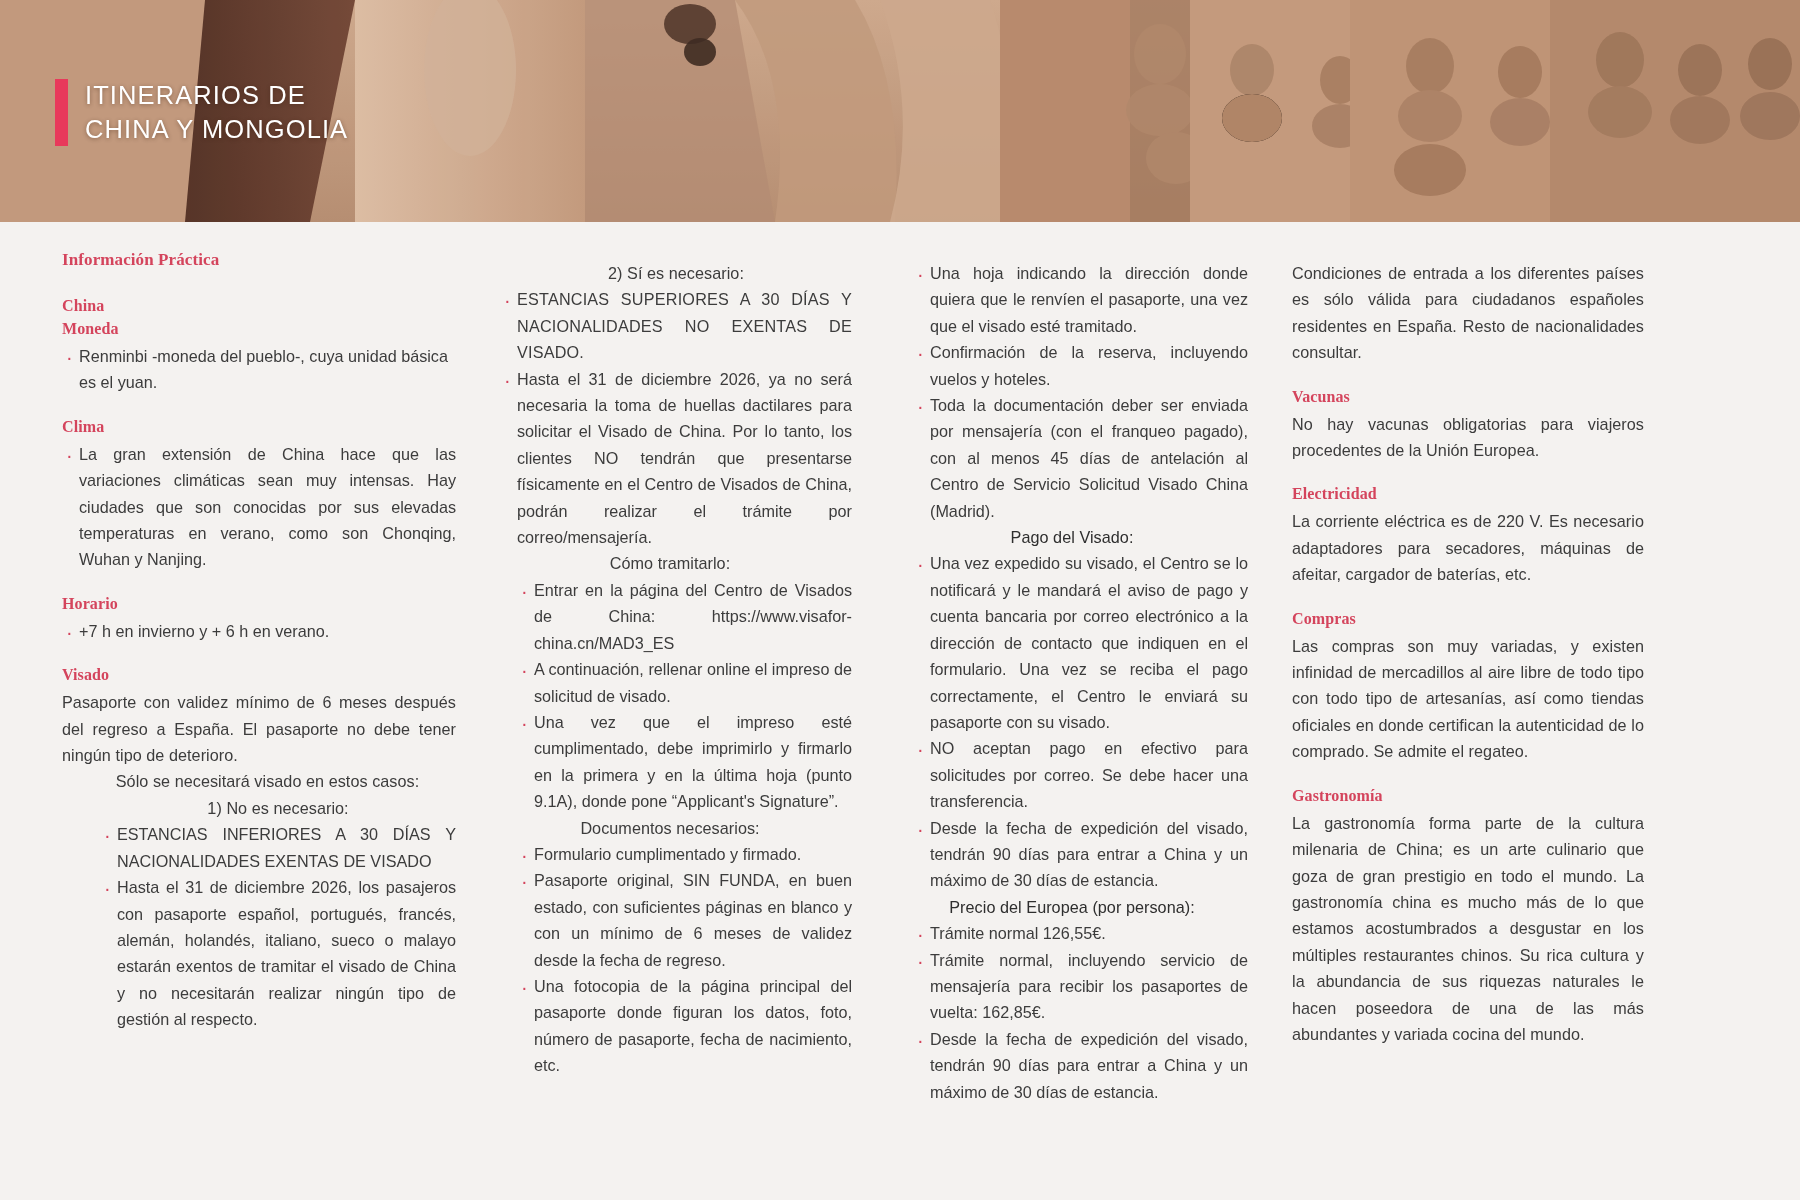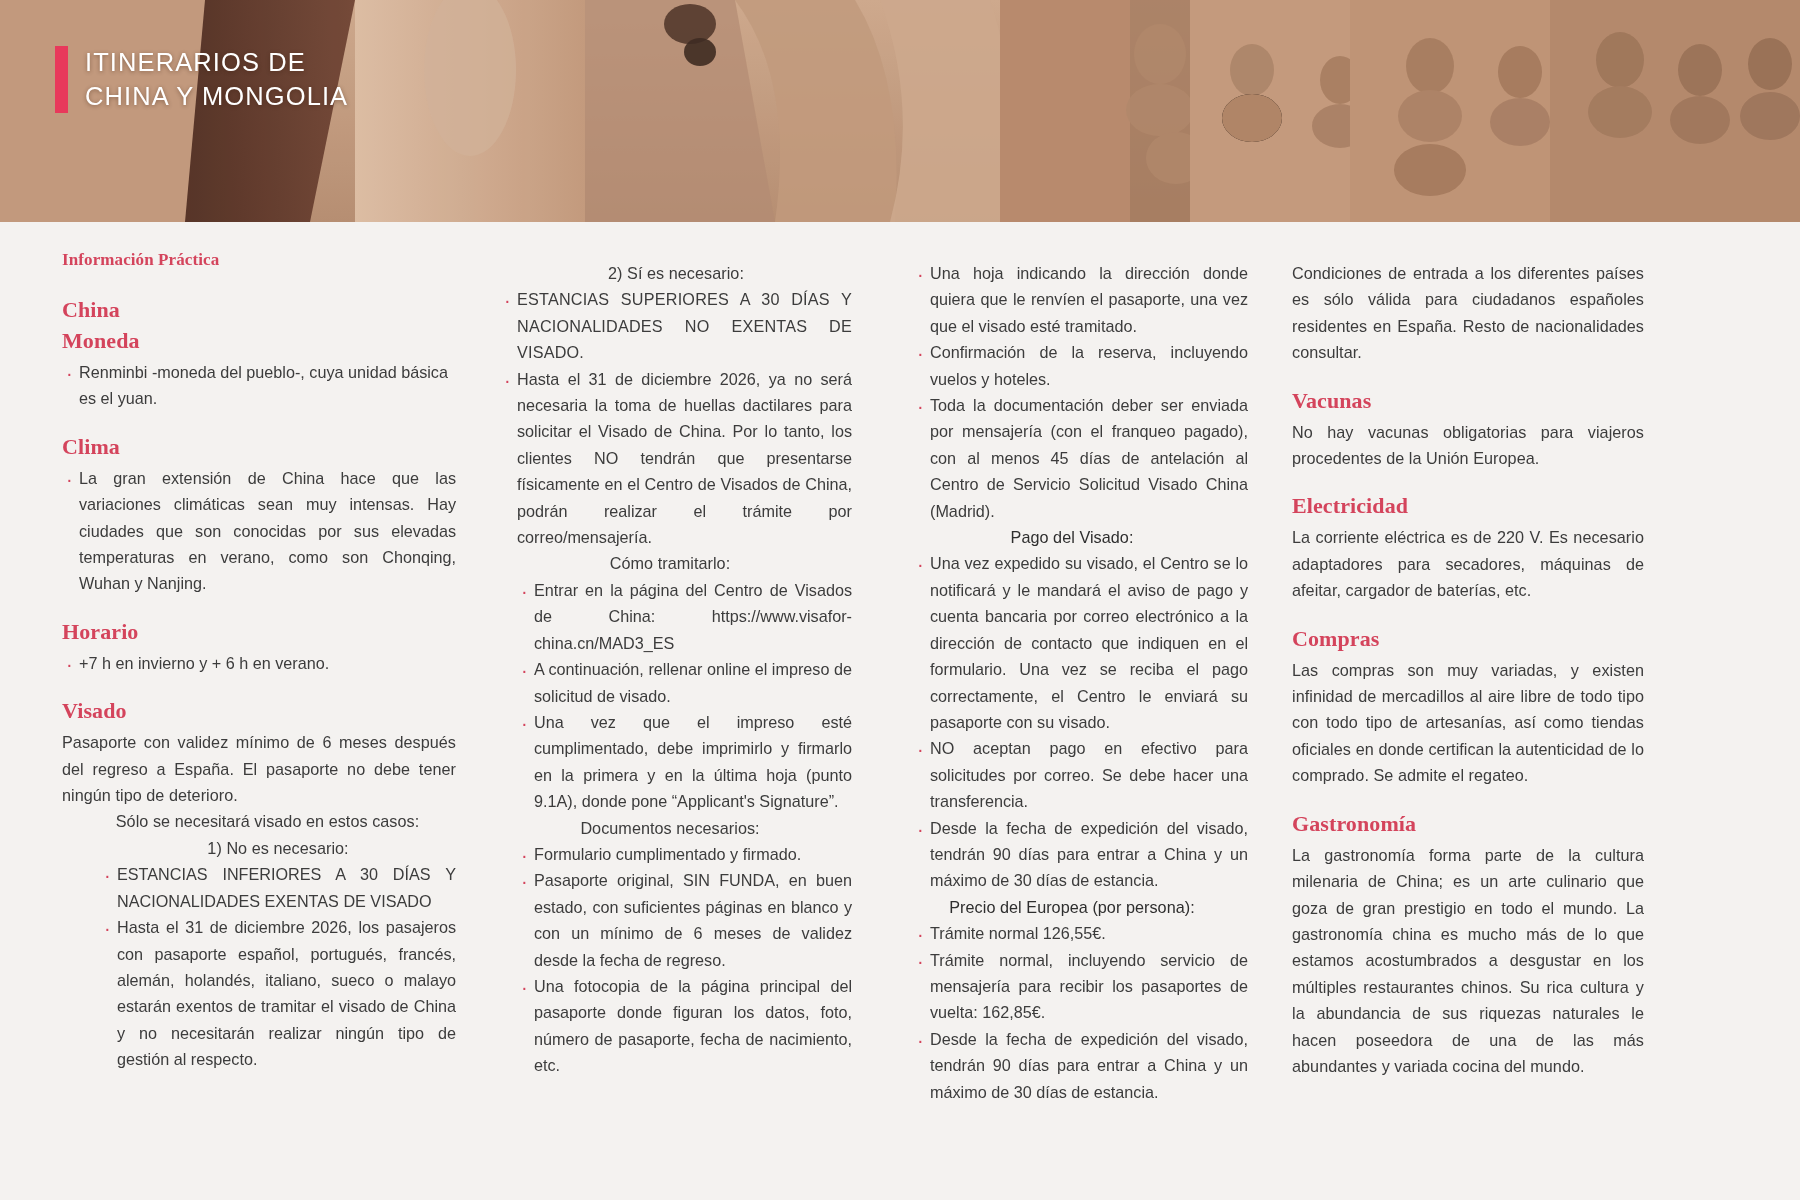--- a/index.html
+++ b/index.html
@@ -15,21 +15,21 @@
   .hero {
     position:relative;
     width:1800px; height:222px;
     overflow:hidden;
     background:#c9a58a;
   }
   .hero-art { position:absolute; inset:0; }
 
   .hero-title-wrap {
     position:absolute;
-    left:55px; top:46px;
+    left:55px; top:79px;
     display:flex; align-items:stretch;
     z-index:5;
   }
   .hero-bar {
     width:13px;
     background:#e8395b;
     margin-right:17px;
     flex:none;
   }
   .hero-title {
@@ -63,21 +63,21 @@
   .col.c2 { width:352px; }
   .col.c3 { width:352px; }
   .col.c4 { width:352px; }
 
   p, li, div.tx { margin:0; }
 
   .h-red {
     color:#d4445c;
     font-family:"Liberation Serif", serif;
     font-weight:bold;
-    font-size:22px;
+    font-size:16px;
     letter-spacing:.1px;
     margin-bottom:5px;
   }
   .h-red.big { font-size:17px; }
   .gap-lg { height:22px; }
 
   .tx {
     color:#3c3c3c;
     font-size:16.2px;
     line-height:1.63;

